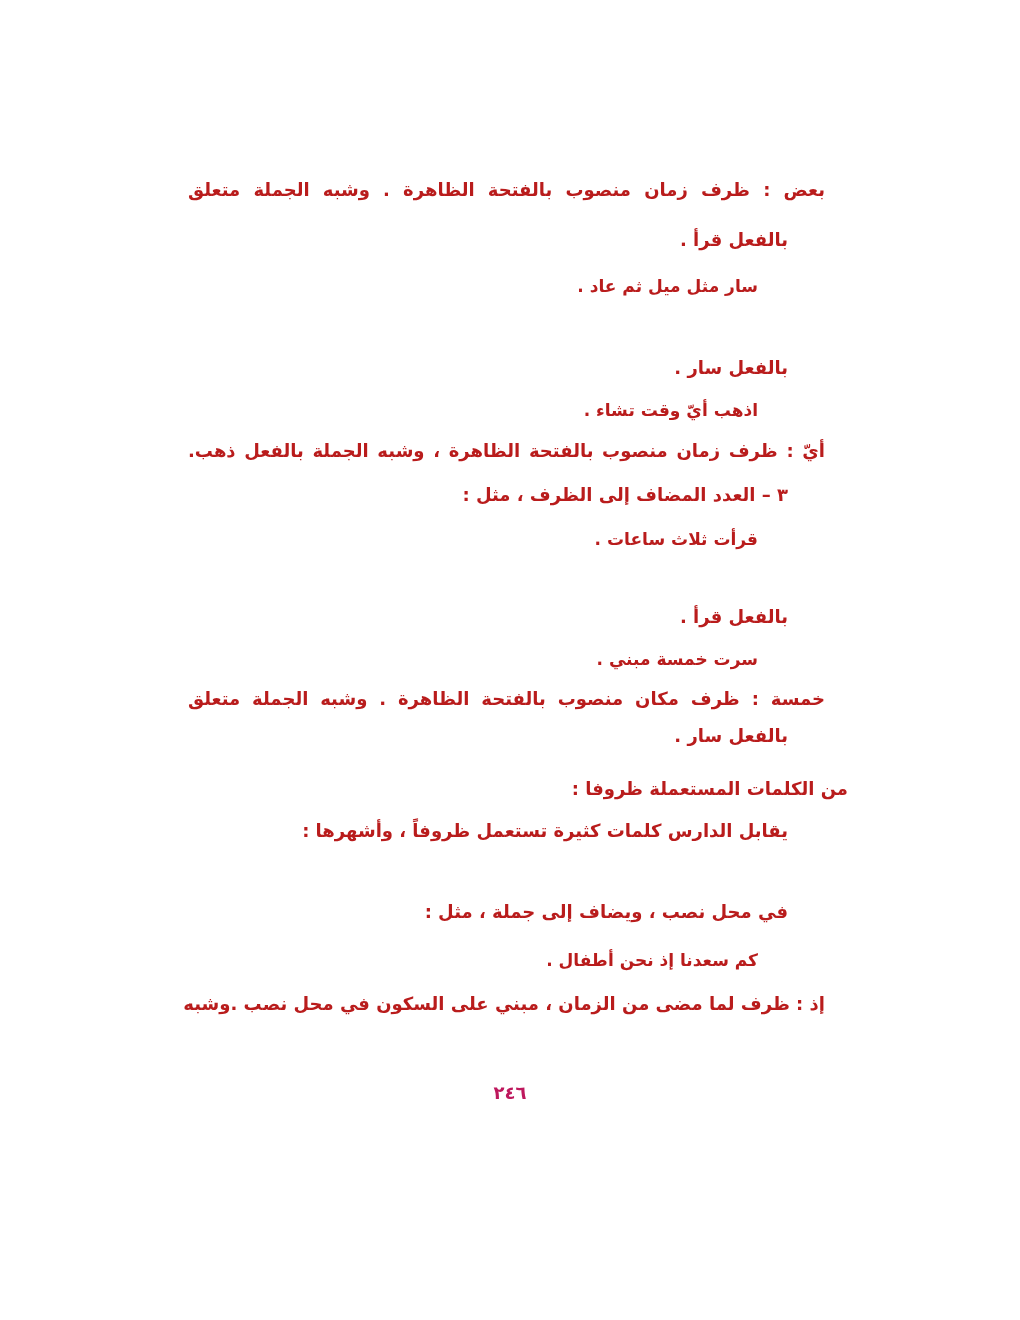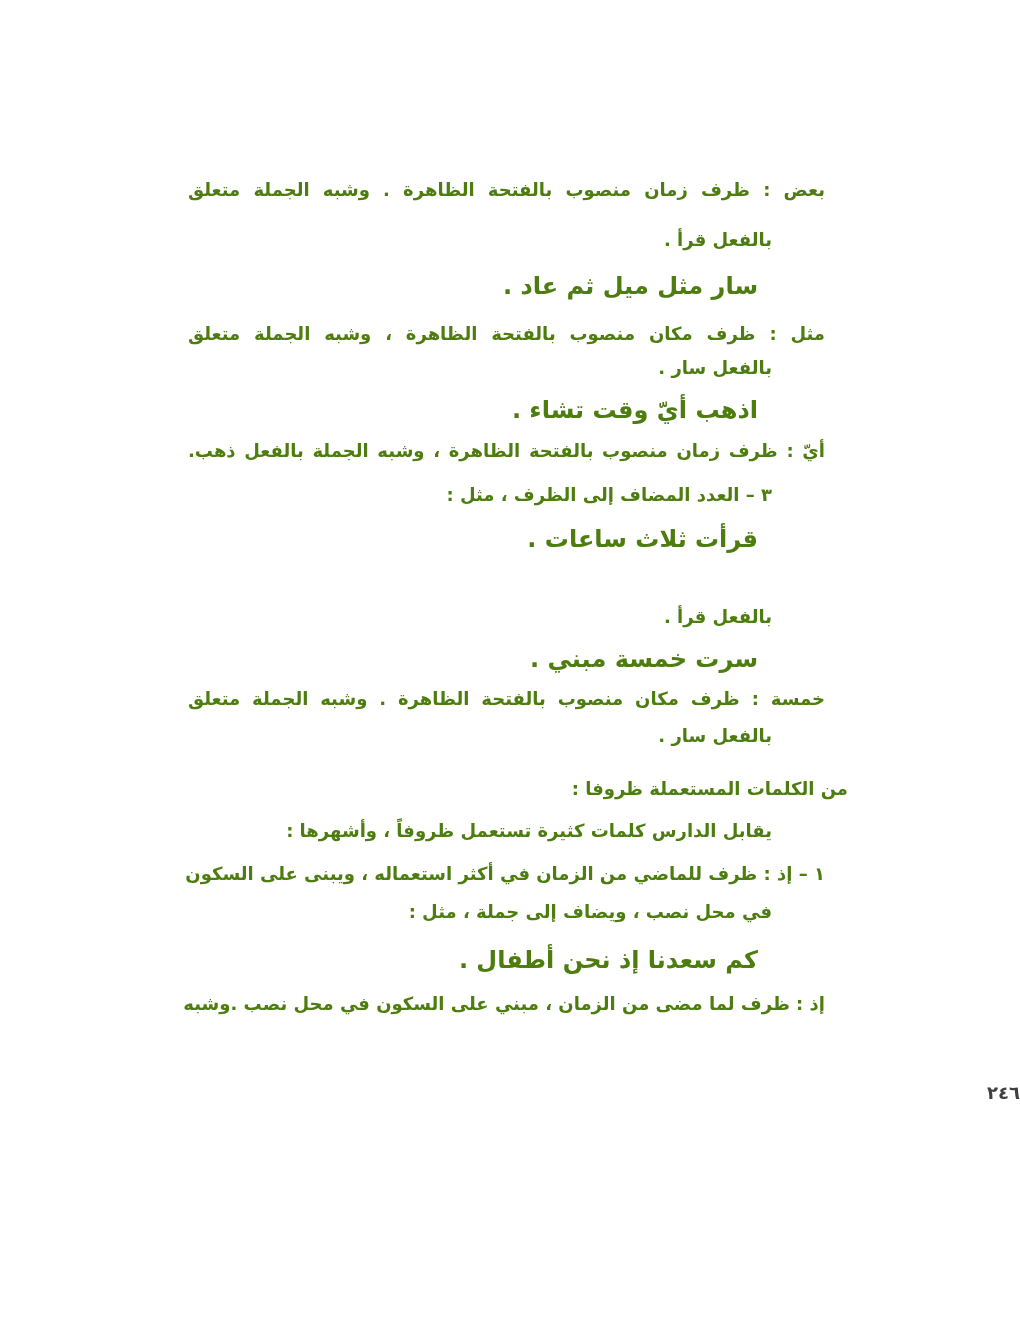--- a/index.html
+++ b/index.html
@@ -6,53 +6,51 @@
     body { width: 1020px; height: 1320px; position: relative; overflow: hidden; }
     .page { position: absolute; left: 0; top: 0; width: 1020px; height: 1320px; background: #fff; }
     .line {
       position: absolute;
       direction: rtl;
       unicode-bidi: plaintext;
       white-space: nowrap;
       font-family: "DejaVu Sans", sans-serif;
       font-size: 18px;
       font-weight: bold;
-      color: #4d7c0f;
+      color: #b91c1c;
       line-height: 28px;
     }
     .full { right: 195px; left: 188px; text-align: justify; text-align-last: justify; }
-    .indent1 { right: 248px; }
+    .indent1 { right: 232px; }
     .indent2 { right: 262px; }
     .heading { right: 172px; }
-    .example { font-size: 24px; }
+    .example { font-size: 17px; }
     .page-number {
       position: absolute; left: 0; right: 0; top: 1082px;
-      font-family: "DejaVu Sans", sans-serif;
-      font-weight: bold; font-size: 18px; color: #404040;
+      text-align: center; font-family: "DejaVu Sans", sans-serif;
+      font-weight: bold; font-size: 18px; color: #be185d;
       direction: rtl;
     }
   </style>
 </head>
 <body>
 
 <div class="page">
   <div class="line full" style="top:176px">بعض : ظرف زمان منصوب بالفتحة الظاهرة . وشبه الجملة متعلق</div>
   <div class="line indent1" style="top:226px">بالفعل قرأ .</div>
   <div class="line indent2 example" style="top:272px">سار مثل ميل ثم عاد .</div>
-  <div class="line full" style="top:320px">مثل : ظرف مكان منصوب بالفتحة الظاهرة ، وشبه الجملة متعلق</div>
   <div class="line indent1" style="top:354px">بالفعل سار .</div>
   <div class="line indent2 example" style="top:396px">اذهب أيّ وقت تشاء .</div>
   <div class="line full" style="top:437px">أيّ : ظرف زمان منصوب بالفتحة الظاهرة ، وشبه الجملة بالفعل ذهب.</div>
   <div class="line indent1" style="top:481px">٣ – العدد المضاف إلى الظرف ، مثل :</div>
   <div class="line indent2 example" style="top:525px">قرأت ثلاث ساعات .</div>
   <div class="line indent1" style="top:603px">بالفعل قرأ .</div>
   <div class="line indent2 example" style="top:645px">سرت خمسة مبني .</div>
   <div class="line full" style="top:685px">خمسة : ظرف مكان منصوب بالفتحة الظاهرة . وشبه الجملة متعلق</div>
   <div class="line indent1" style="top:722px">بالفعل سار .</div>
   <div class="line heading" style="top:775px">من الكلمات المستعملة ظروفا :</div>
   <div class="line indent1" style="top:817px">يقابل الدارس كلمات كثيرة تستعمل ظروفاً ، وأشهرها :</div>
-  <div class="line full" style="top:860px">١ – إذ : ظرف للماضي من الزمان في أكثر استعماله ، ويبنى على السكون</div>
   <div class="line indent1" style="top:898px">في محل نصب ، ويضاف إلى جملة ، مثل :</div>
   <div class="line full" style="top:990px">إذ : ظرف لما مضى من الزمان ، مبني على السكون في محل نصب .وشبه</div>
   <div class="line indent2 example" style="top:946px">كم سعدنا إذ نحن أطفال .</div>
 
   <div class="page-number">٢٤٦</div>
 </div>
 
 </body></html>

